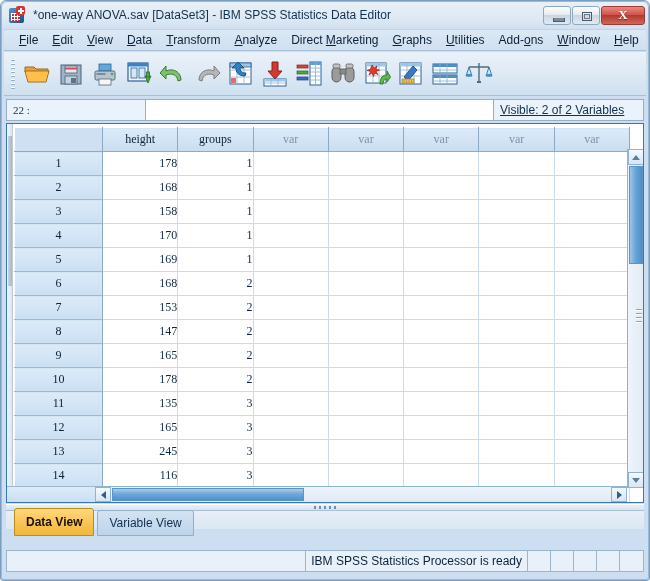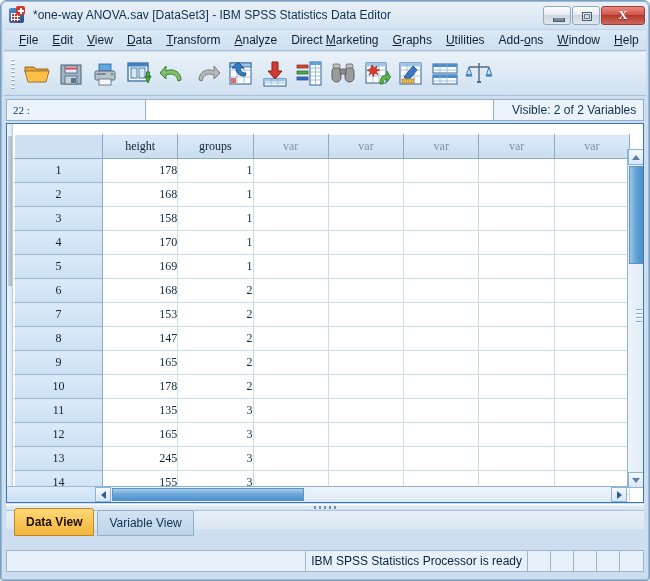--- a/index.html
+++ b/index.html
@@ -212,22 +212,23 @@
     box-sizing: border-box;
   }
   .ref-visible {
     width: 151px;
     background: #eaf2fb;
     border: 1px solid #96afc6;
     font-size: 12px;
     color: #10314f;
     display: flex;
     align-items: center;
-    padding-left: 18px;
-    box-sizing: border-box;
+    padding-left: 6px;
+    box-sizing: border-box;
+    text-decoration: underline;
   }
 
   
   .gridwrap {
     position: absolute;
     left: 5px; top: 122px;
     width: 638px; height: 380px;
     border: 1px solid #3a78b5;
     background: #ffffff;
     box-sizing: border-box;
@@ -245,21 +246,21 @@
     position: absolute;
     left: 1px; top: 12px; width: 4px; height: 150px;
     background: linear-gradient(to right, #c8d4e0, #a6b7c8);
   }
 
   table.datagrid {
     border-collapse: collapse;
     table-layout: fixed;
     width: 616px;
     position: absolute;
-    left: 7px; top: 10px; padding-left: 40px;
+    left: 7px; top: 3px; padding-left: 40px;
   }
   table.datagrid th, table.datagrid td {
     height: 24px;
     padding: 0;
     margin: 0;
     font-size: 12px;
     box-sizing: border-box;
   }
   th.corner {
     width: 88px;
@@ -807,21 +808,21 @@
           <td class="datacell">245</td>
           <td class="datacell">3</td>
           <td class="datacell"></td>
           <td class="datacell"></td>
           <td class="datacell"></td>
           <td class="datacell"></td>
           <td class="datacell"></td>
         </tr>
         <tr>
           <td class="rowhead">14</td>
-          <td class="datacell">155</td>
+          <td class="datacell">116</td>
           <td class="datacell">3</td>
           <td class="datacell"></td>
           <td class="datacell"></td>
           <td class="datacell"></td>
           <td class="datacell"></td>
           <td class="datacell"></td>
         </tr>
         <tr>
           <td class="rowhead">15</td>
           <td class="datacell">153</td>

